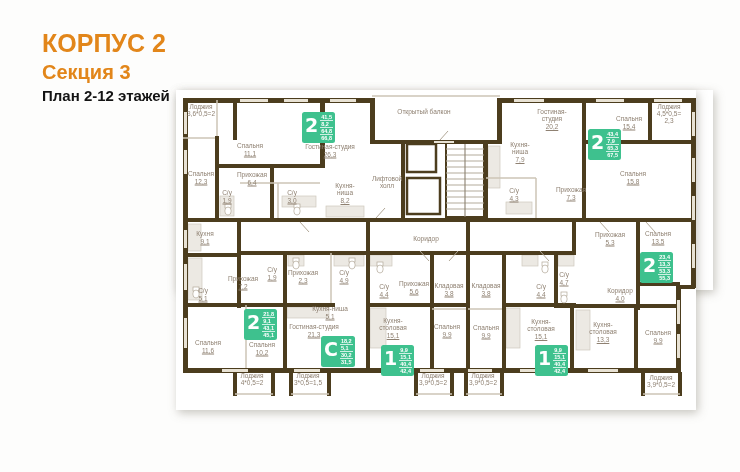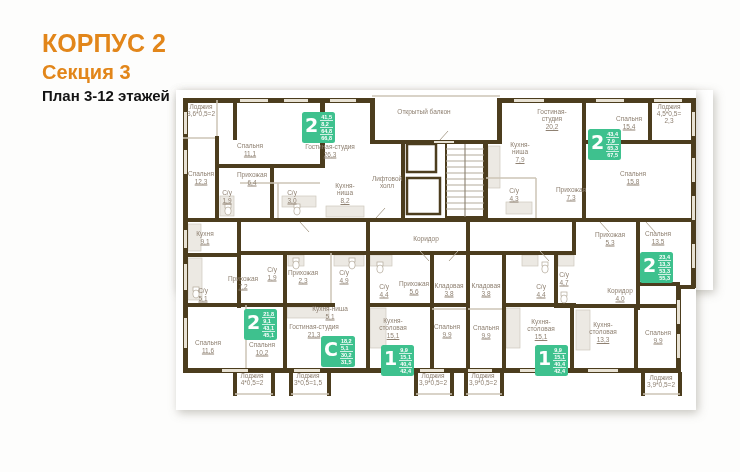--- a/index.html
+++ b/index.html
@@ -27,21 +27,21 @@
   .apt-badge .rows div:first-child{border-top:none;}
 </style>
 </head>
 <body>
 
 <div class="canvas">
 
   <div class="title-block">
     <div class="title-building">КОРПУС 2</div>
     <div class="title-section">Секция 3</div>
-    <div class="title-plan">План 3-12 этажей</div>
+    <div class="title-plan">План 2-12 этажей</div>
   </div>
 
   <div class="card card1"></div>
   <div class="card card2"></div>
 
   <svg class="plan-svg" width="740" height="472" viewBox="0 0 740 472">
     <defs>
       <g id="wc">
         <rect x="-3" y="-8" width="6" height="4" fill="#ffffff" stroke="#b2a898" stroke-width="0.7"></rect>
         <ellipse cx="0" cy="-1" rx="3.2" ry="4" fill="#ffffff" stroke="#b2a898" stroke-width="0.7"></ellipse>

